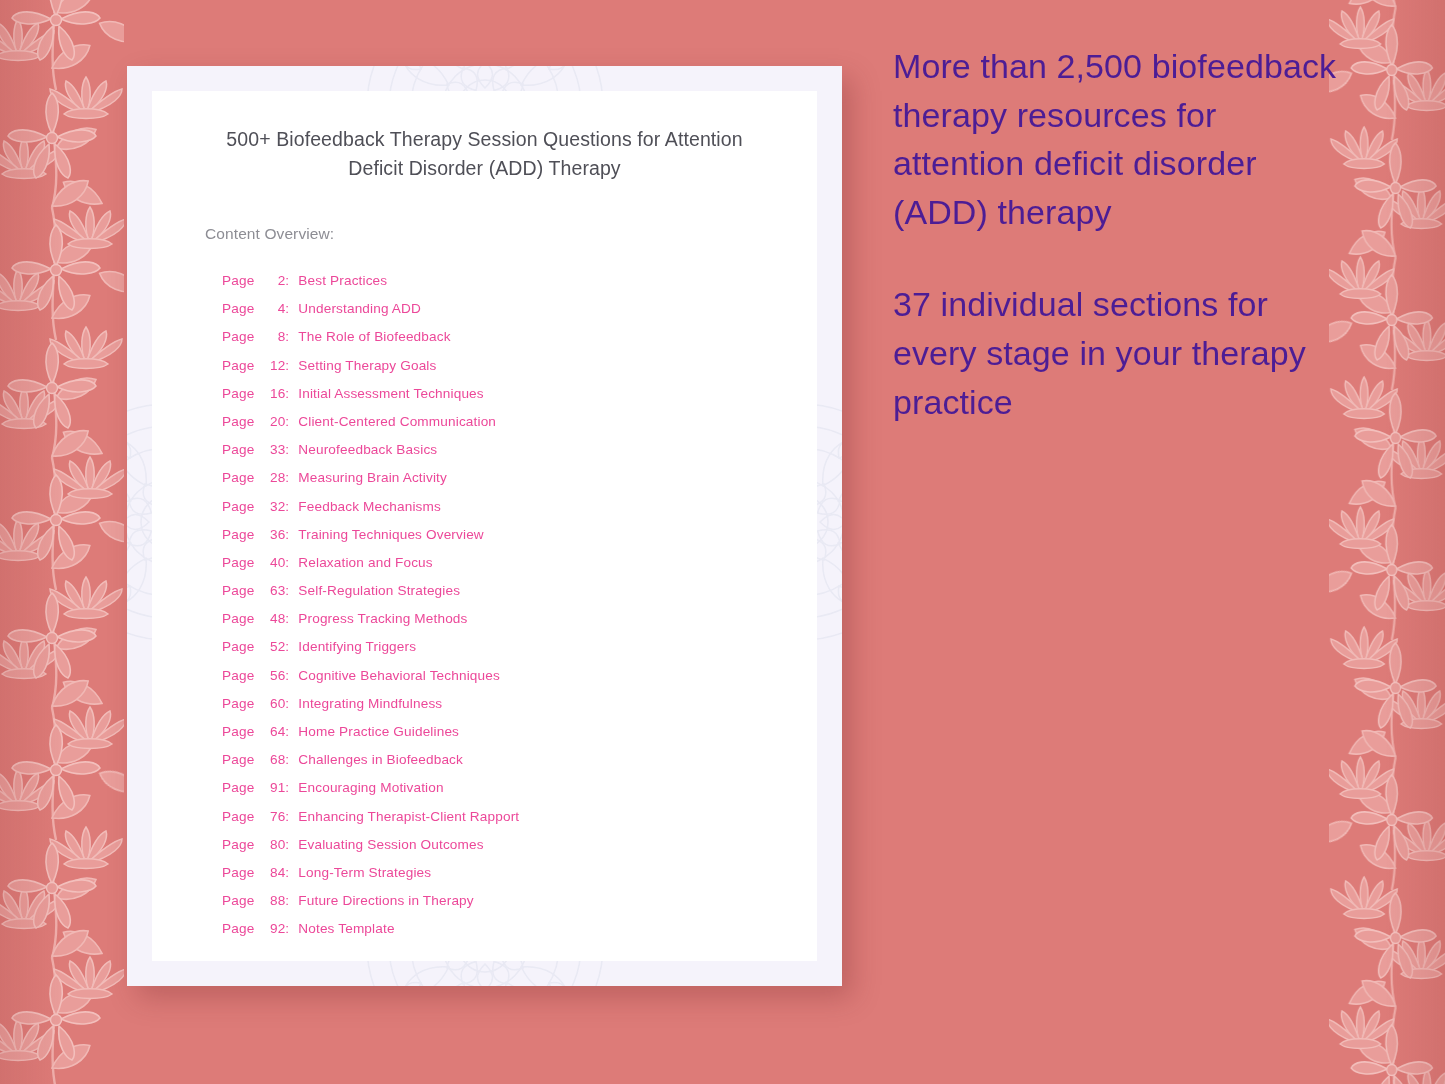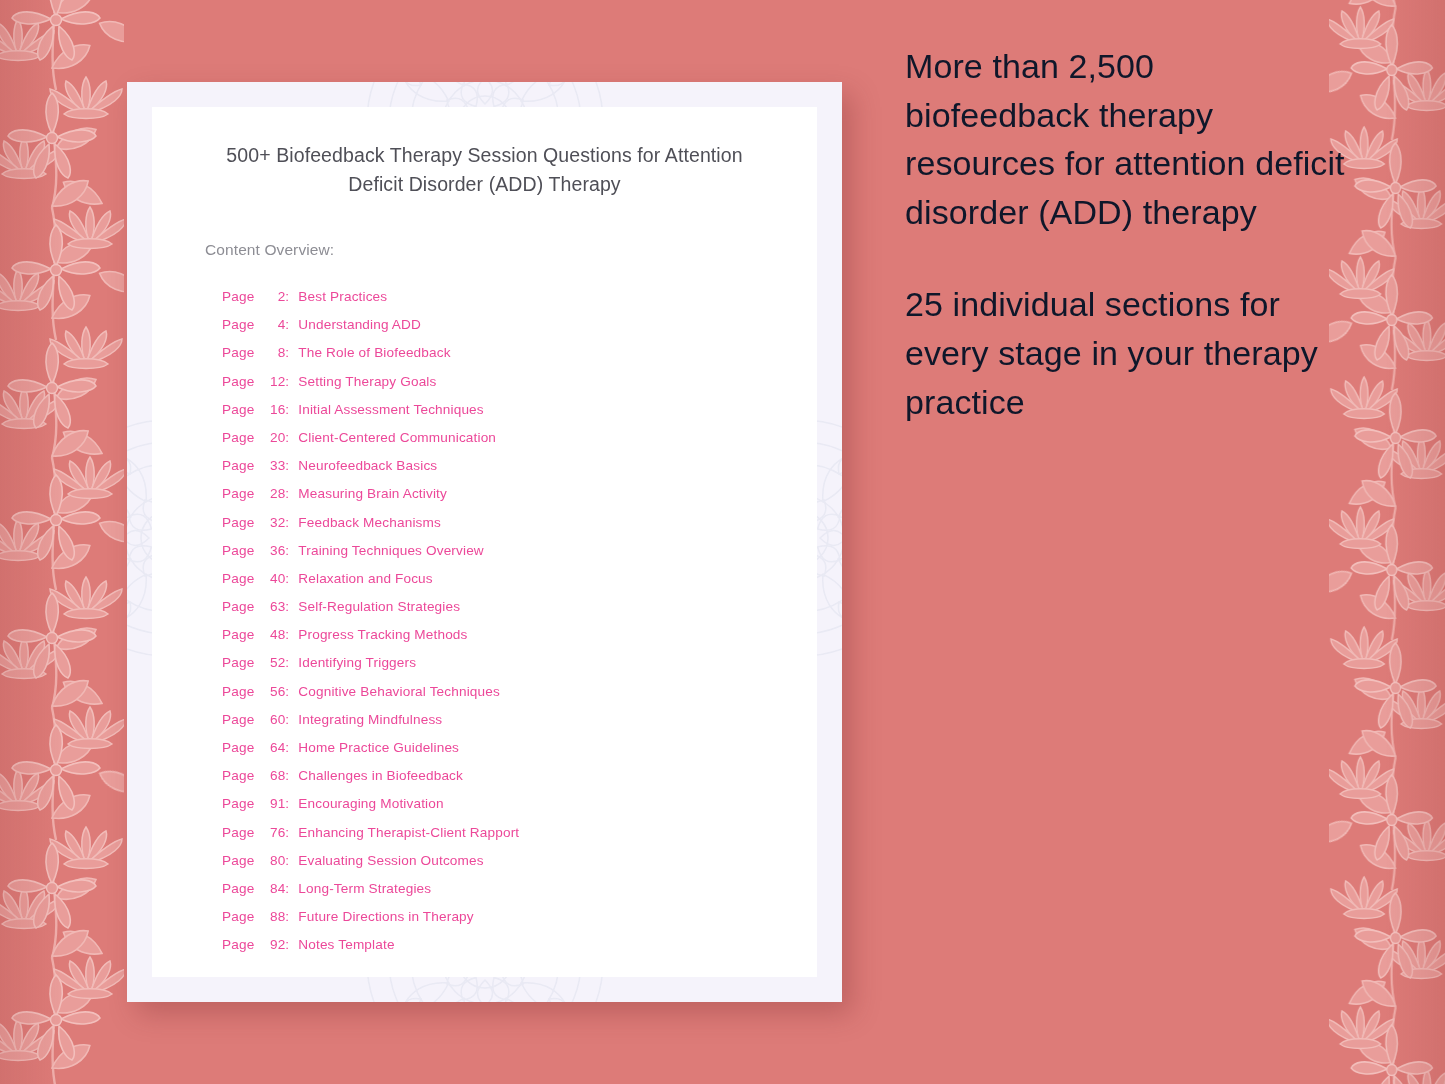--- a/index.html
+++ b/index.html
@@ -41,21 +41,21 @@
     width: 60px;
     pointer-events: none;
   }
   .edge-shade.l { left: 0;  background: linear-gradient(to right, rgba(150,60,60,.16), rgba(150,60,60,0)); }
   .edge-shade.r { right: 0; background: linear-gradient(to left,  rgba(150,60,60,.16), rgba(150,60,60,0)); }
 
   
   #doc-card {
     position: absolute;
     left: 127px;
-    top: 82px;
+    top: 66px;
     width: 715px;
     height: 920px;
     background: #f5f3fb;
     box-shadow: 10px 12px 26px rgba(120,40,42,0.30);
     overflow: hidden;
   }
 
   
   .mandala {
     position: absolute;
@@ -123,22 +123,22 @@
   .toc-title  { }
 
   
   #marketing {
     position: absolute;
     left: 893px;
     top: 42px;
     width: 452px;
   }
   .promo {
-    margin: 0 0 44px 12px;
-    color: #0f172a;
+    margin: 0 0 44px 0;
+    color: #4c1d95;
     font-size: 34px;
     font-weight: 400;
     line-height: 1.43;
     letter-spacing: 0.1px;
   }
   .promo:last-child { margin-bottom: 0; }
 </style>
 </head>
 <body>
 
@@ -464,16 +464,16 @@
             <span class="toc-number">92</span>
             <span class="toc-colon">:</span>
             <span class="toc-title">Notes Template</span>
           </li>
         </ul>
     </div>
   </div>
 
   <div id="marketing">
       <p class="promo">More than 2,500 biofeedback therapy resources for attention deficit disorder (ADD) therapy</p>
-      <p class="promo">25 individual sections for every stage in your therapy practice</p>
+      <p class="promo">37 individual sections for every stage in your therapy practice</p>
     </div>
 
 </div>
 
 </body></html>

